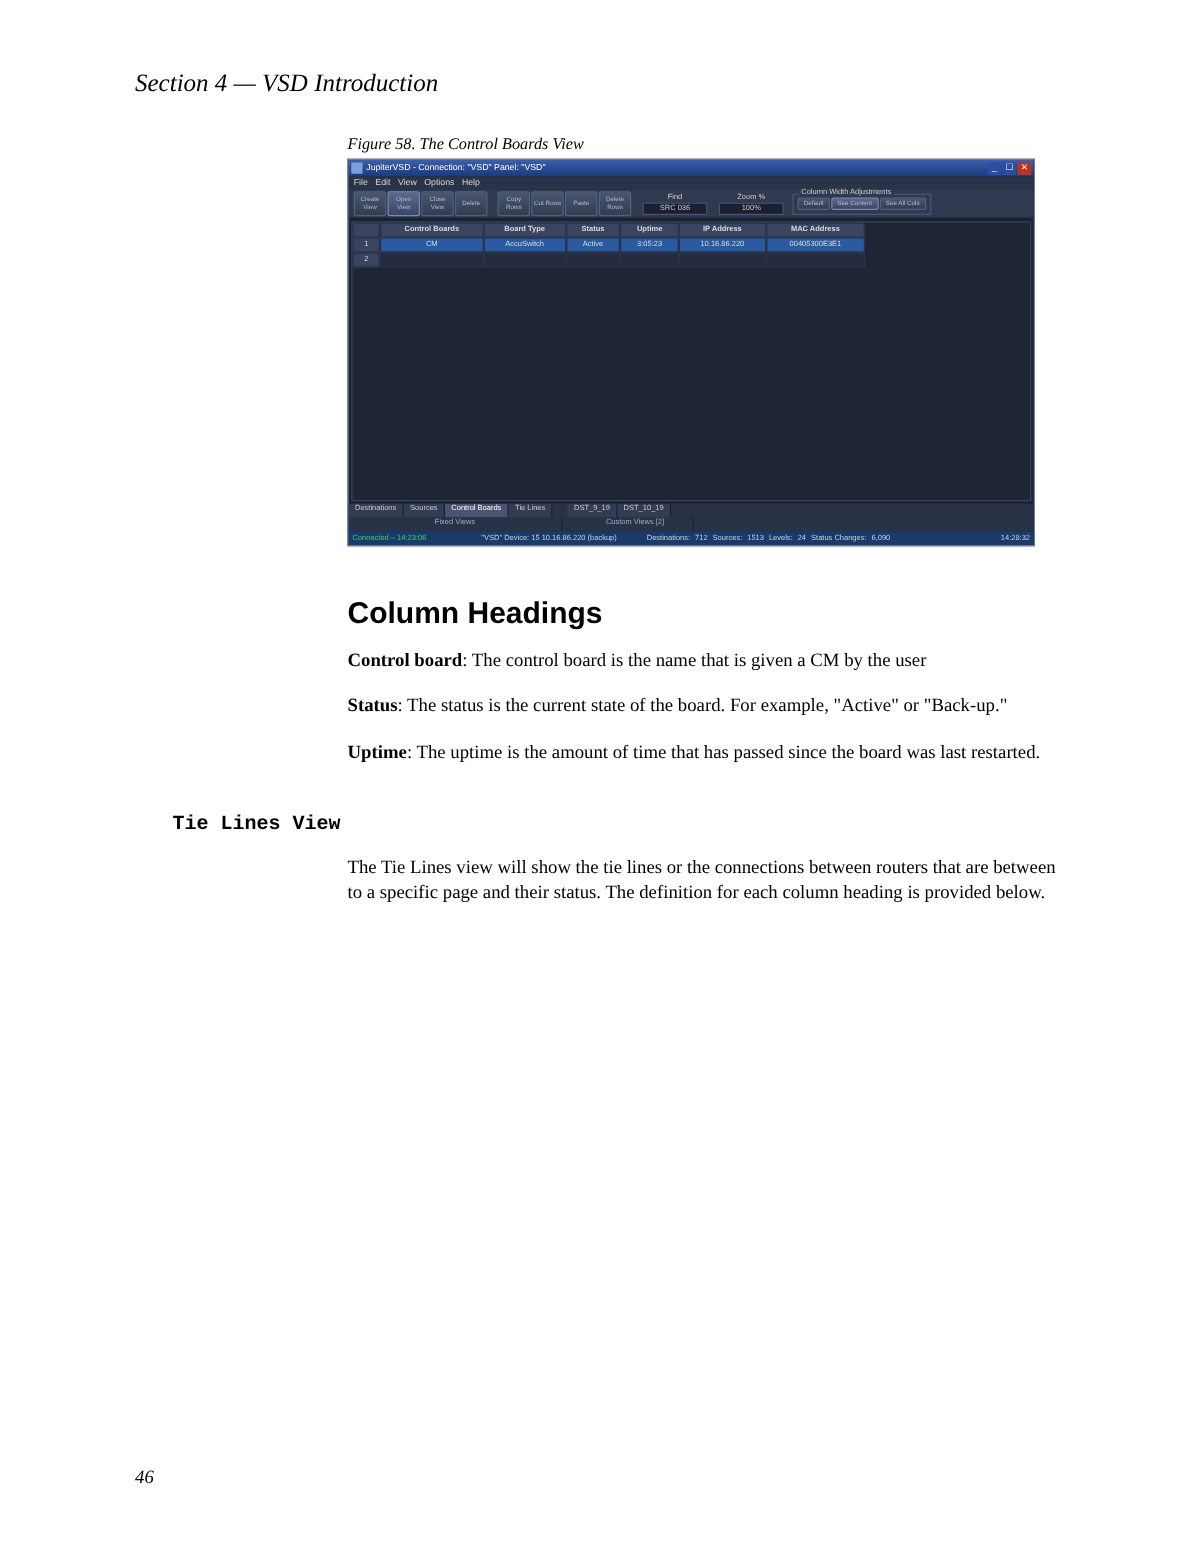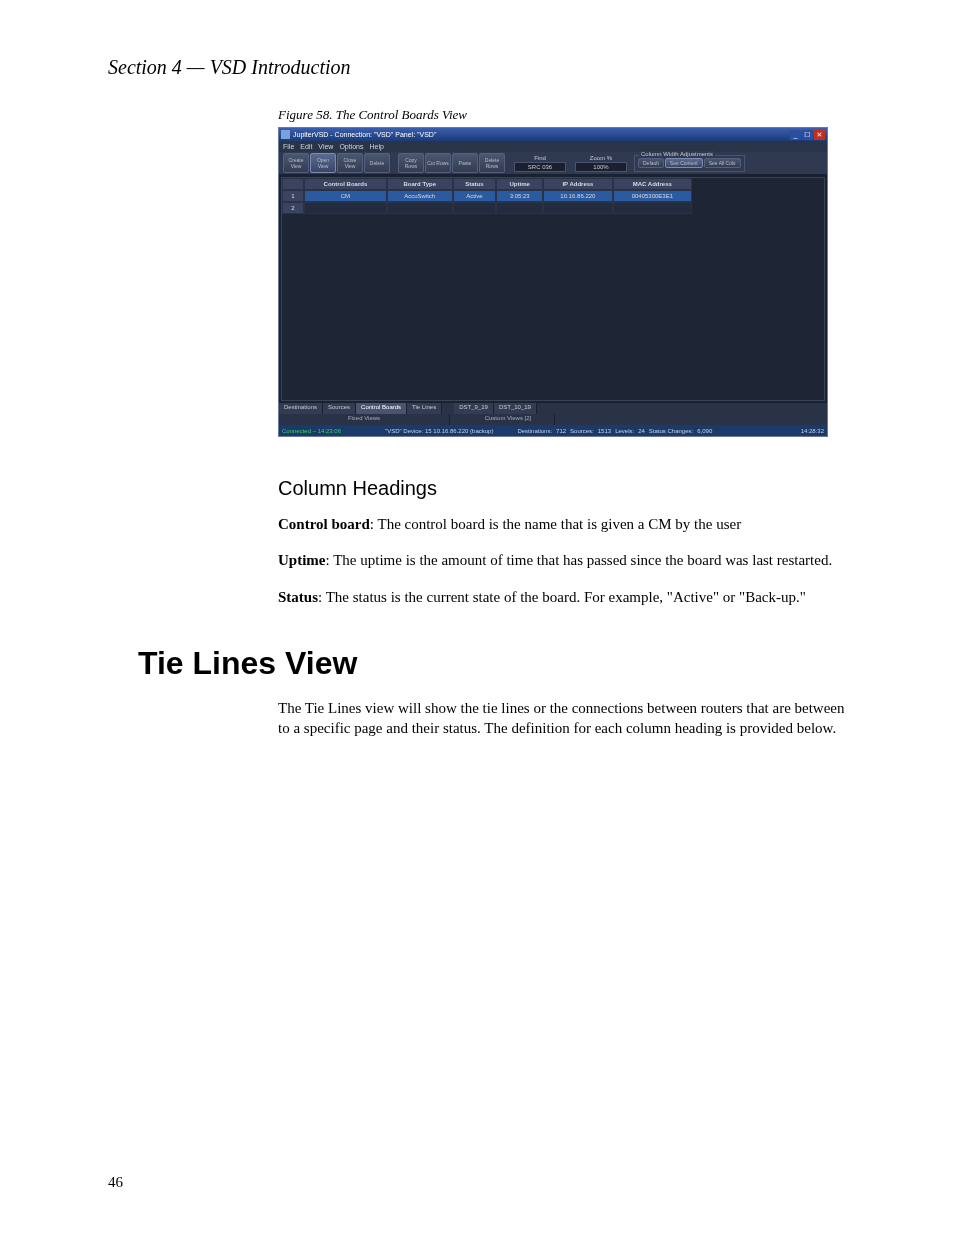--- a/index.html
+++ b/index.html
@@ -183,47 +183,47 @@
     color:#c8d0e0;
     padding:0 3px;
     gap:4px;
   }
   .statusbar .sb-item { white-space:nowrap; }
   .statusbar .sb-green { color:#40d060; }
   .statusbar .sb-right { margin-left:auto; }
 
   .section-h3 {
     font-family: Arial, Helvetica, sans-serif;
-    font-weight: normal;
-    font-size: 20px;
+    font-weight: bold;
+    font-size: 24px;
     margin: 40px 0 14px 170px;
   }
   .body-text {
     margin-left: 170px;
     font-size: 15px;
     line-height: 1.35;
     margin-bottom: 16px;
   }
   .body-text b { font-weight: bold; text-align: right; }
   .section-h2 {
-    font-family: Liberation Sans, sans-serif;
+    font-family: Liberation Mono, monospace;
     font-weight: bold;
-    font-size: 32px;
+    font-size: 16px;
     margin: 38px 0 16px 30px;
   }
   .footer {
     position:absolute;
     bottom:44px;
     left:108px;
     right:108px;
     display:flex;
     justify-content:space-between;
     font-size:15px;
   }
-  .footer .pn { }
+  .footer .pn { font-style: italic; }
   .footer .fm { font-style: italic; }
 </style>
 </head>
 <body>
 
 <div class="page">
   <div class="header-line">Section 4 — VSD Introduction</div>
 
   <div class="figure-caption">Figure 58.  The Control Boards View</div>
 
@@ -328,24 +328,24 @@
       <span class="sb-item sb-right">14:28:32</span>
     </div>
   </div>
 
   <div class="section-h3">Column Headings</div>
 
   <div class="body-text">
     <b>Control board</b><span>: The control board is the name that is given a CM by the user</span>
   </div>
   <div class="body-text">
-    <b>Uptime</b><span>: The uptime is the amount of time that has passed since the board was last restarted.</span>
+    <b>Status</b><span>: The status is the current state of the board. For example, "Active" or "Back-up."</span>
   </div>
   <div class="body-text">
-    <b>Status</b><span>: The status is the current state of the board. For example, "Active" or "Back-up."</span>
+    <b>Uptime</b><span>: The uptime is the amount of time that has passed since the board was last restarted.</span>
   </div>
 
   <div class="section-h2">Tie Lines View</div>
 
   <div class="body-text">The Tie Lines view will show the tie lines or the connections between routers that are between to a specific page and their status. The definition for each column heading is provided below.</div>
 
 </div>
 
 <div class="footer">
   <span class="pn">46</span>

